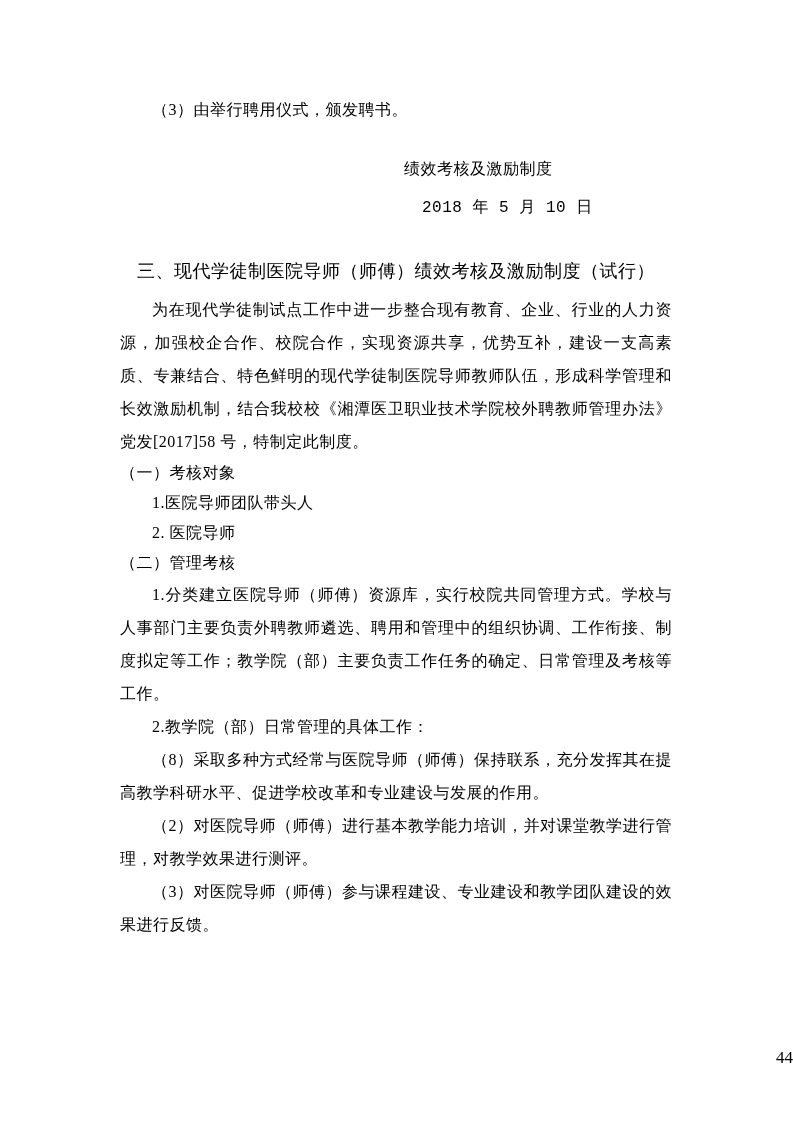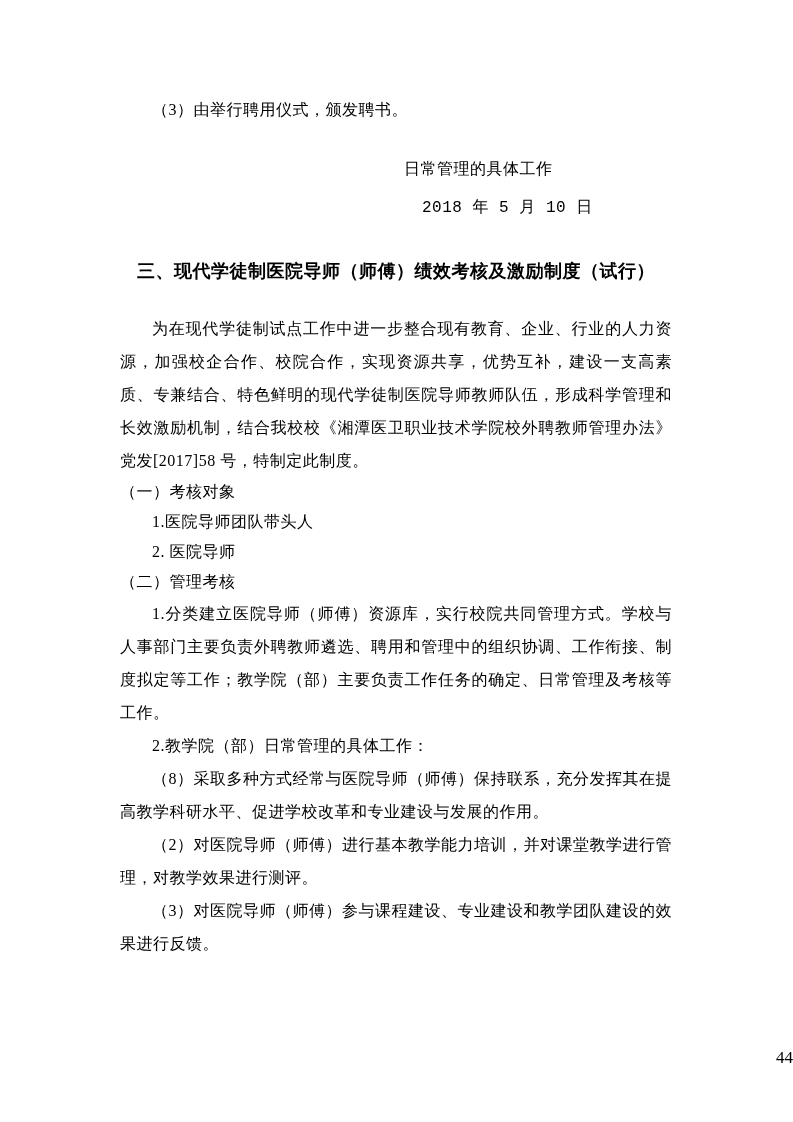--- a/index.html
+++ b/index.html
@@ -32,23 +32,23 @@
     text-align: left;
   }
   .date-line {
     margin-top: 7px;
     padding-left: 302px;
     text-align: left;
     font-family: Liberation Mono, monospace;
   }
   .section-heading {
     margin-top: 30px;
-    margin-bottom: 24px;
+    margin-bottom: 5px;
     font-size: 18px;
-    font-weight: bold;
+    font-weight: normal;
     line-height: 33px;
     text-align: center;
     letter-spacing: 0.5px;
   }
   .tight { line-height: 30px; }
   .page-number {
     position: absolute;
     bottom: 56px;
     left: 0;
     width: 100%;
@@ -57,21 +57,21 @@
     line-height: 16px;
   }
 </style>
 </head>
 <body>
 
 <div class="page">
 
   <p class="body-text indent">（3）由举行聘用仪式，颁发聘书。</p>
 
-  <p class="body-text sig-line">日常管理的具体工作</p>
+  <p class="body-text sig-line">绩效考核及激励制度</p>
 
   <p class="body-text date-line">2018 年 5 月 10 日</p>
 
   <h2 class="section-heading">三、现代学徒制医院导师（师傅）绩效考核及激励制度（试行）</h2>
 
   <p class="body-text indent">为在现代学徒制试点工作中进一步整合现有教育、企业、行业的人力资源，加强校企合作、校院合作，实现资源共享，优势互补，建设一支高素质、专兼结合、特色鲜明的现代学徒制医院导师教师队伍，形成科学管理和长效激励机制，结合我校校《湘潭医卫职业技术学院校外聘教师管理办法》党发[2017]58 号，特制定此制度。</p>
 
   <p class="body-text bold tight">（一）考核对象</p>
 
   <p class="body-text bold indent tight">1.医院导师团队带头人</p>

